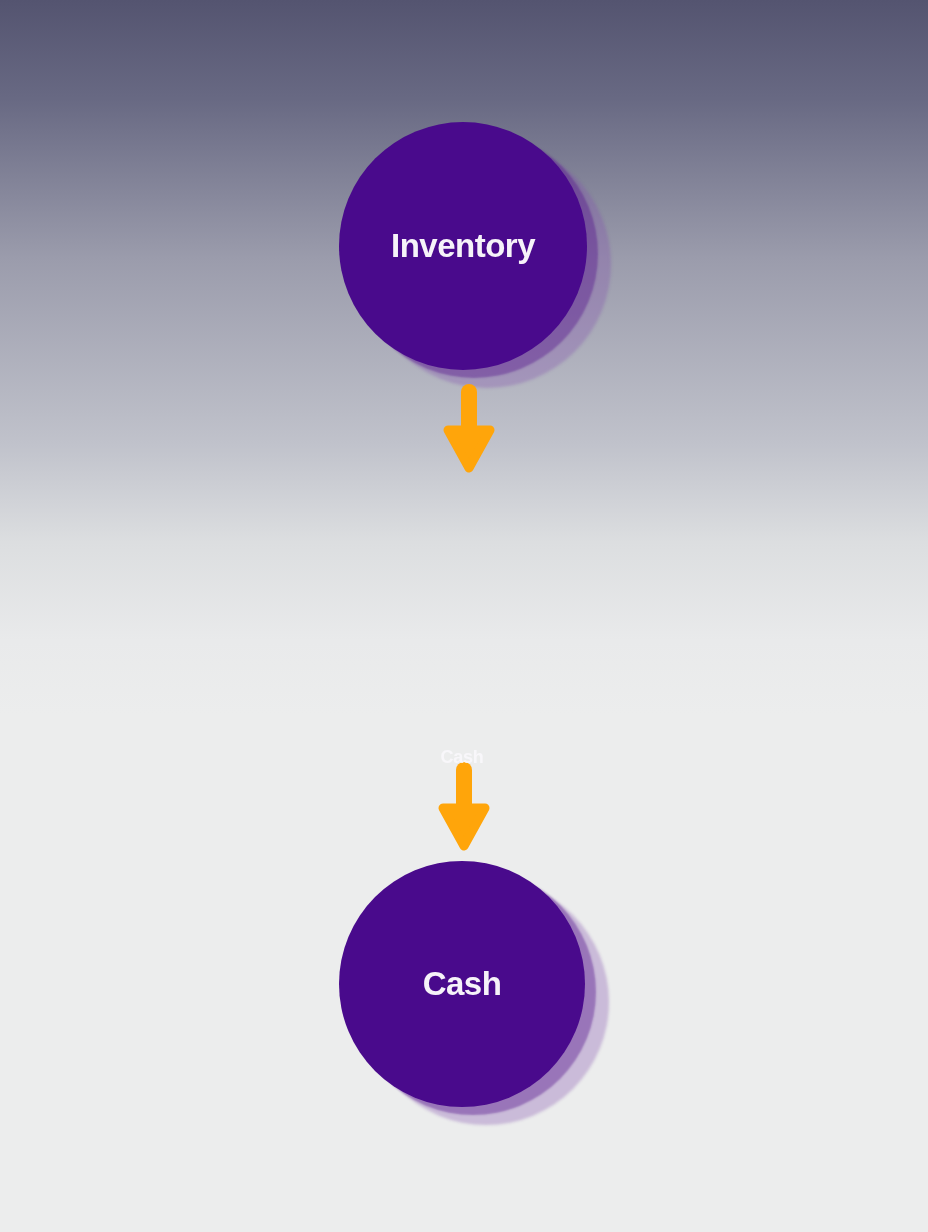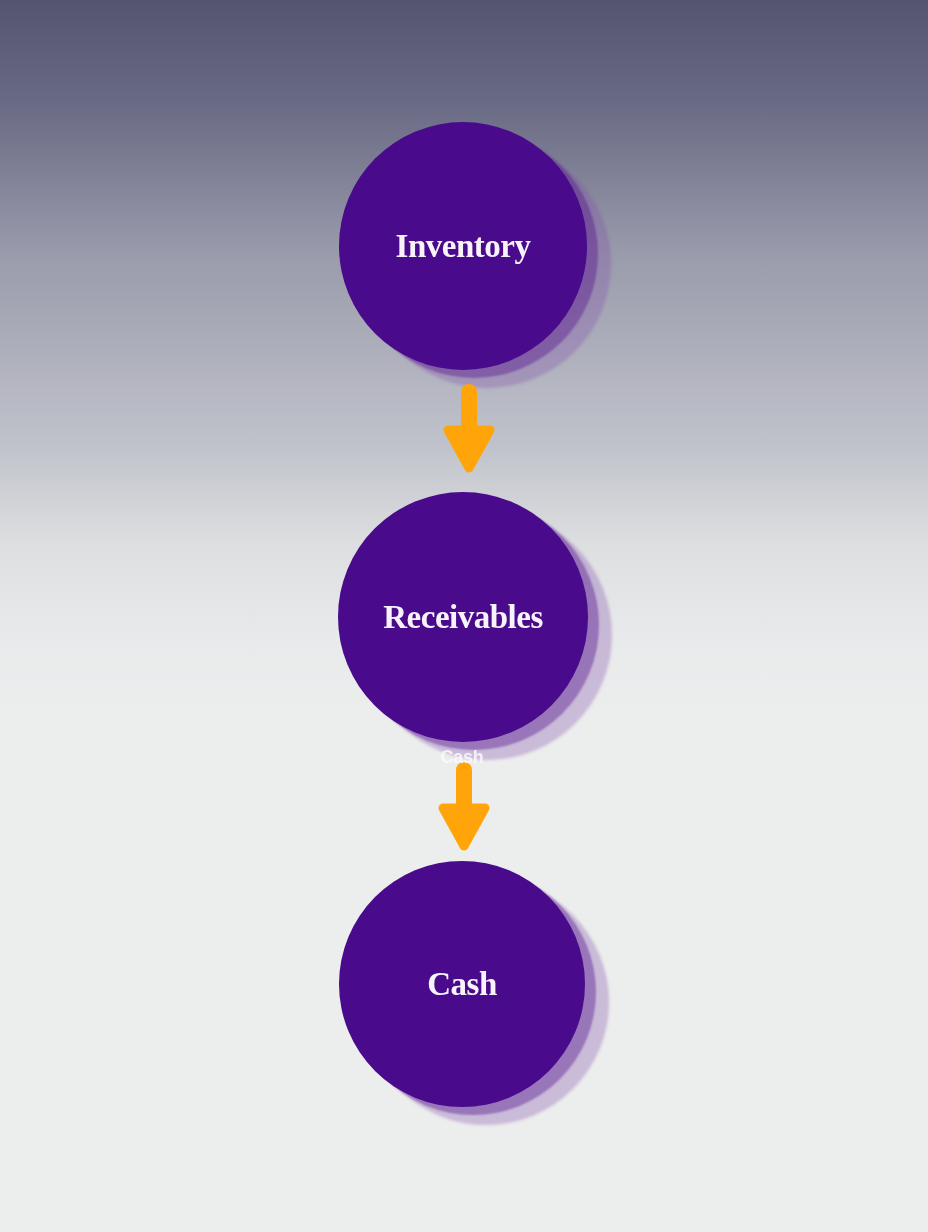--- a/index.html
+++ b/index.html
@@ -42,21 +42,20 @@
     align-items: center;
     justify-content: center;
   }
   .node-label {
     color: var(--node-text, #F6F3F9);
     font-weight: bold;
     font-size: 33px;
     letter-spacing: -0.5px;
     text-align: center;
     user-select: none;
-    font-family: Liberation Serif, serif;
   }
   .node-inventory   { left: 339px; top: 122px; width: 248px; height: 248px; }
   .node-receivables { left: 338px; top: 492px; width: 250px; height: 250px; }
   .node-cash        { left: 339px; top: 861px; width: 246px; height: 246px; }
 
   .arrow {
     position: absolute;
     width: 60px;
     height: 92px;
   }
@@ -97,23 +96,20 @@
 
   <div class="node node-inventory">
     <span class="node-label">Inventory</span>
   </div>
 
   <svg class="arrow arrow-1" viewBox="0 0 60 92" aria-hidden="true">
     <line x1="30" y1="8" x2="30" y2="46"></line>
     <path d="M 9 46 L 51 46 L 30 84 Z"></path>
   </svg>
 
-  <div class="node node-receivables">
-    <span class="node-label">Receivables</span>
-  </div>
 
   <div class="ghost-label">Cash</div>
 
   <svg class="arrow arrow-2" viewBox="0 0 60 92" aria-hidden="true">
     <line x1="30" y1="8" x2="30" y2="46"></line>
     <path d="M 9 46 L 51 46 L 30 84 Z"></path>
   </svg>
 
   <div class="node node-cash">
     <span class="node-label">Cash</span>

